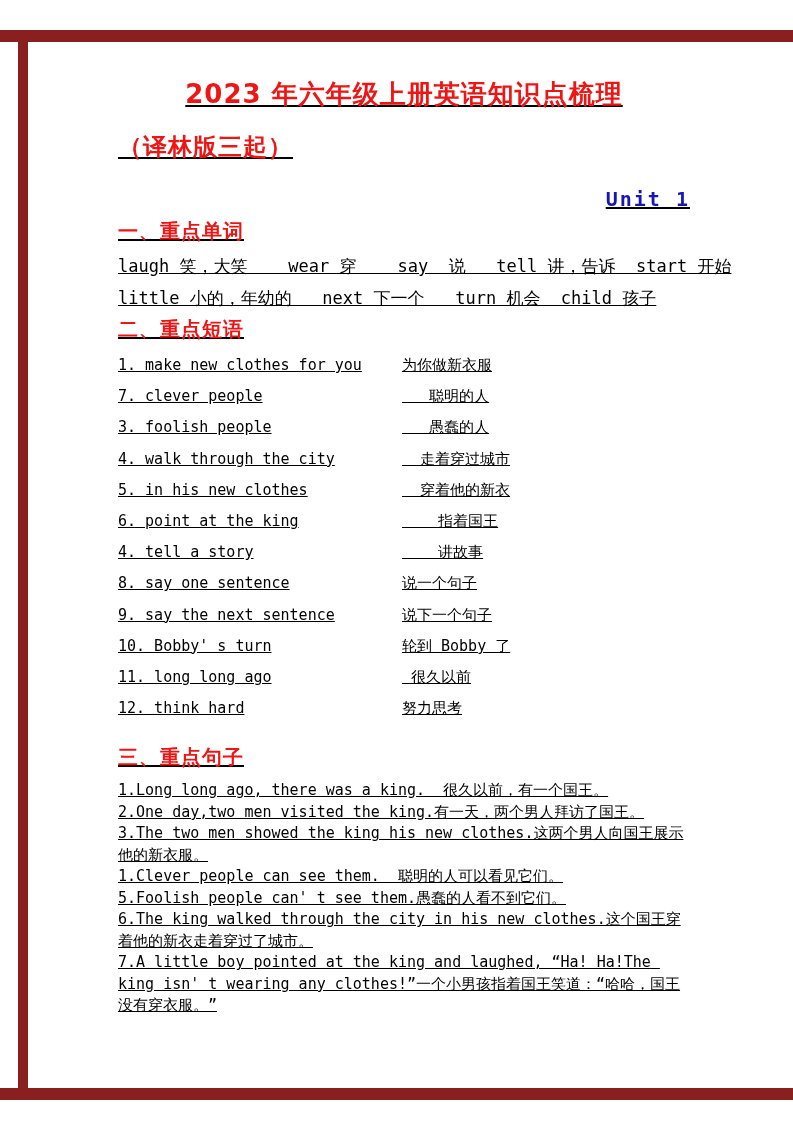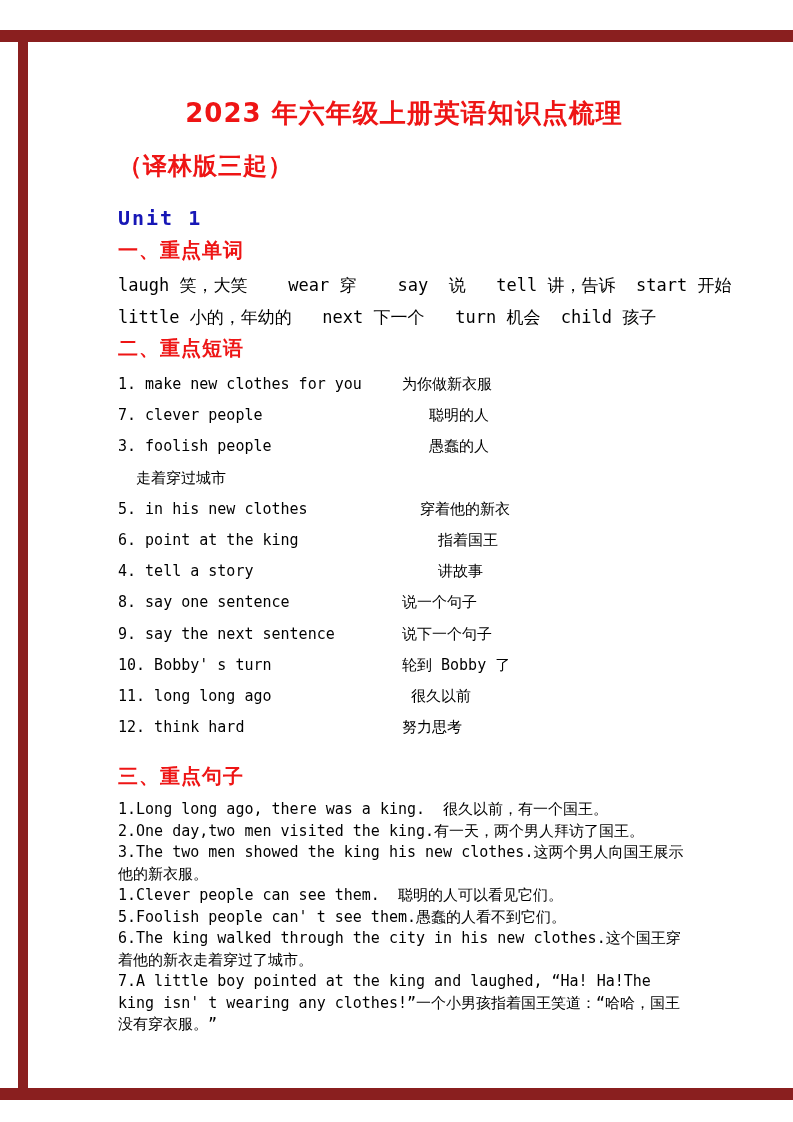--- a/index.html
+++ b/index.html
@@ -6,27 +6,27 @@
   body { width: 793px; height: 1122px; background: #ffffff; position: relative; overflow: hidden;
          font-family: "DejaVu Sans Mono", "DejaVu Sans", monospace; color: var(--text, #000); }
 
   .page { position: absolute; inset: 0; background: var(--page-bg, #fff); }
 
   
   .frame-top    { position: absolute; left: 0; right: 0; top: 30px; height: 12px; background: var(--frame-maroon); }
   .frame-left   { position: absolute; left: 18px; width: 10px; top: 30px; height: 1070px; background: var(--frame-maroon); }
   .frame-bottom { position: absolute; left: 0; right: 0; top: 1088px; height: 12px; background: var(--frame-maroon); }
 
-  .content { position: absolute; left: 118px; top: 97px; width: 572px; }
+  .content { position: absolute; left: 118px; top: 78px; width: 572px; text-decoration: underline; }
 
   .title    { margin: 0; text-align: center; color: var(--heading-red); font-family: "DejaVu Sans", sans-serif;
               font-weight: bold; font-size: 26px; line-height: 32px; letter-spacing: 1px; }
   .subtitle { margin: 22px 0 0 0; color: var(--heading-red); font-family: "DejaVu Sans", sans-serif;
               font-weight: bold; font-size: 24px; line-height: 30px; letter-spacing: 1px; }
-  .unit     { margin: 24px 0 0 0; text-align: left; color: var(--unit-blue);
+  .unit     { margin: 24px 0 0 0; text-align: right; color: var(--unit-blue);
               font-family: "DejaVu Sans Mono", monospace; font-weight: bold; font-size: 20px; line-height: 26px; letter-spacing: 2px; }
 
   .sec { margin: 0; color: var(--heading-red); font-family: "DejaVu Sans", sans-serif;
          font-weight: bold; font-size: 20px; line-height: 26px; letter-spacing: 1px; }
   .sec-words     { margin-top: 6px; }
   .sec-phrases   { margin-top: 2px; }
   .sec-sentences { margin-top: 20px; }
 
   .vocab-block { margin-top: 6px; }
   .vocab { font-size: 17px; line-height: 32px; white-space: pre; }
@@ -65,20 +65,21 @@
       </div>
       <div class="prow">
         <span class="pen">7. clever people</span>
         <span class="pzh">   聪明的人</span>
       </div>
       <div class="prow">
         <span class="pen">3. foolish people</span>
         <span class="pzh">   愚蠢的人</span>
       </div>
       <div class="prow">
+        <span class="pen">4. walk through the city</span>
         <span class="pzh">  走着穿过城市</span>
       </div>
       <div class="prow">
         <span class="pen">5. in his new clothes</span>
         <span class="pzh">  穿着他的新衣</span>
       </div>
       <div class="prow">
         <span class="pen">6. point at the king</span>
         <span class="pzh">    指着国王</span>
       </div>

